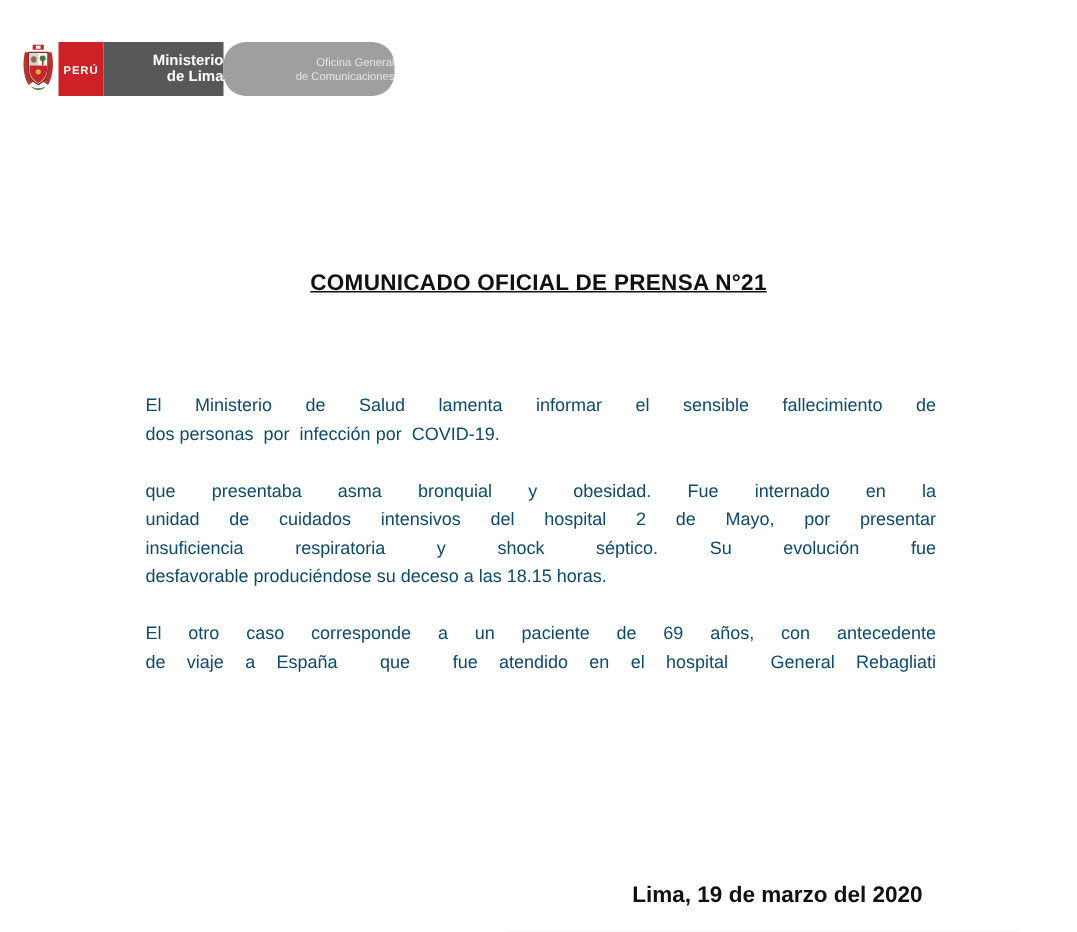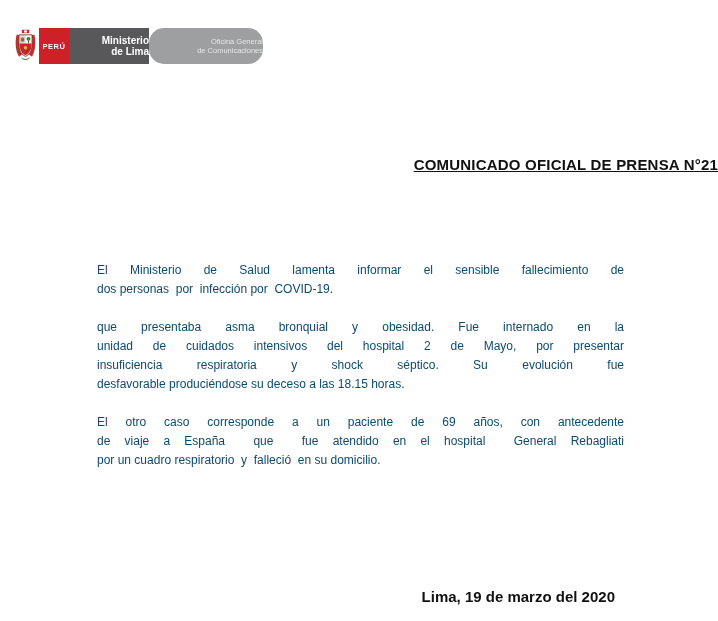--- a/index.html
+++ b/index.html
@@ -42,22 +42,22 @@
     display: flex; flex-direction: column; justify-content: center;
     padding-left: 7px;
     border-radius: 15px;
   }
   .banner .office-box div {
     color: #e6e6e6; font-size: 7.5px; line-height: 9.5px; font-weight: 400;
   }
 
   
   .doc-title {
-    position: absolute; left: 0; top: 156px; width: 718px;
-    text-align: right; font-size: 15px; font-weight: bold;
+    position: absolute; left: 0; top: 180px; width: 718px;
+    text-align: center; font-size: 15px; font-weight: bold;
     text-decoration: underline; letter-spacing: 0.2px; color: #111;
   }
   .body-text {
     position: absolute; left: 97px; top: 261px; width: 527px;
     font-size: 12px; line-height: 19px; color: #0c4a6e;
   }
   .para { margin: 0 0 19px 0; }
   .pline { white-space: pre-wrap; }
   .pline.j { text-align: justify; text-align-last: justify; }
   .dateline {
@@ -110,19 +110,18 @@
     </div>
     <div class="para">
       <div class="pline j">que presentaba asma bronquial y obesidad. Fue internado en la</div>
       <div class="pline j">unidad de cuidados intensivos del hospital 2 de Mayo, por presentar</div>
       <div class="pline j">insuficiencia respiratoria y shock séptico. Su evolución fue</div>
       <div class="pline">desfavorable produciéndose su deceso a las 18.15 horas.</div>
     </div>
     <div class="para">
       <div class="pline j">El otro caso corresponde a un paciente de 69 años, con antecedente</div>
       <div class="pline j">de viaje a España  que  fue atendido en el hospital  General Rebagliati</div>
-      <div class="pline">por un cuadro respiratorio  y  falleció  en su domicilio.</div>
     </div>
   </div>
 
   <div class="dateline">Lima, 19 de marzo del 2020</div>
 
 </div>
 
 </body></html>

